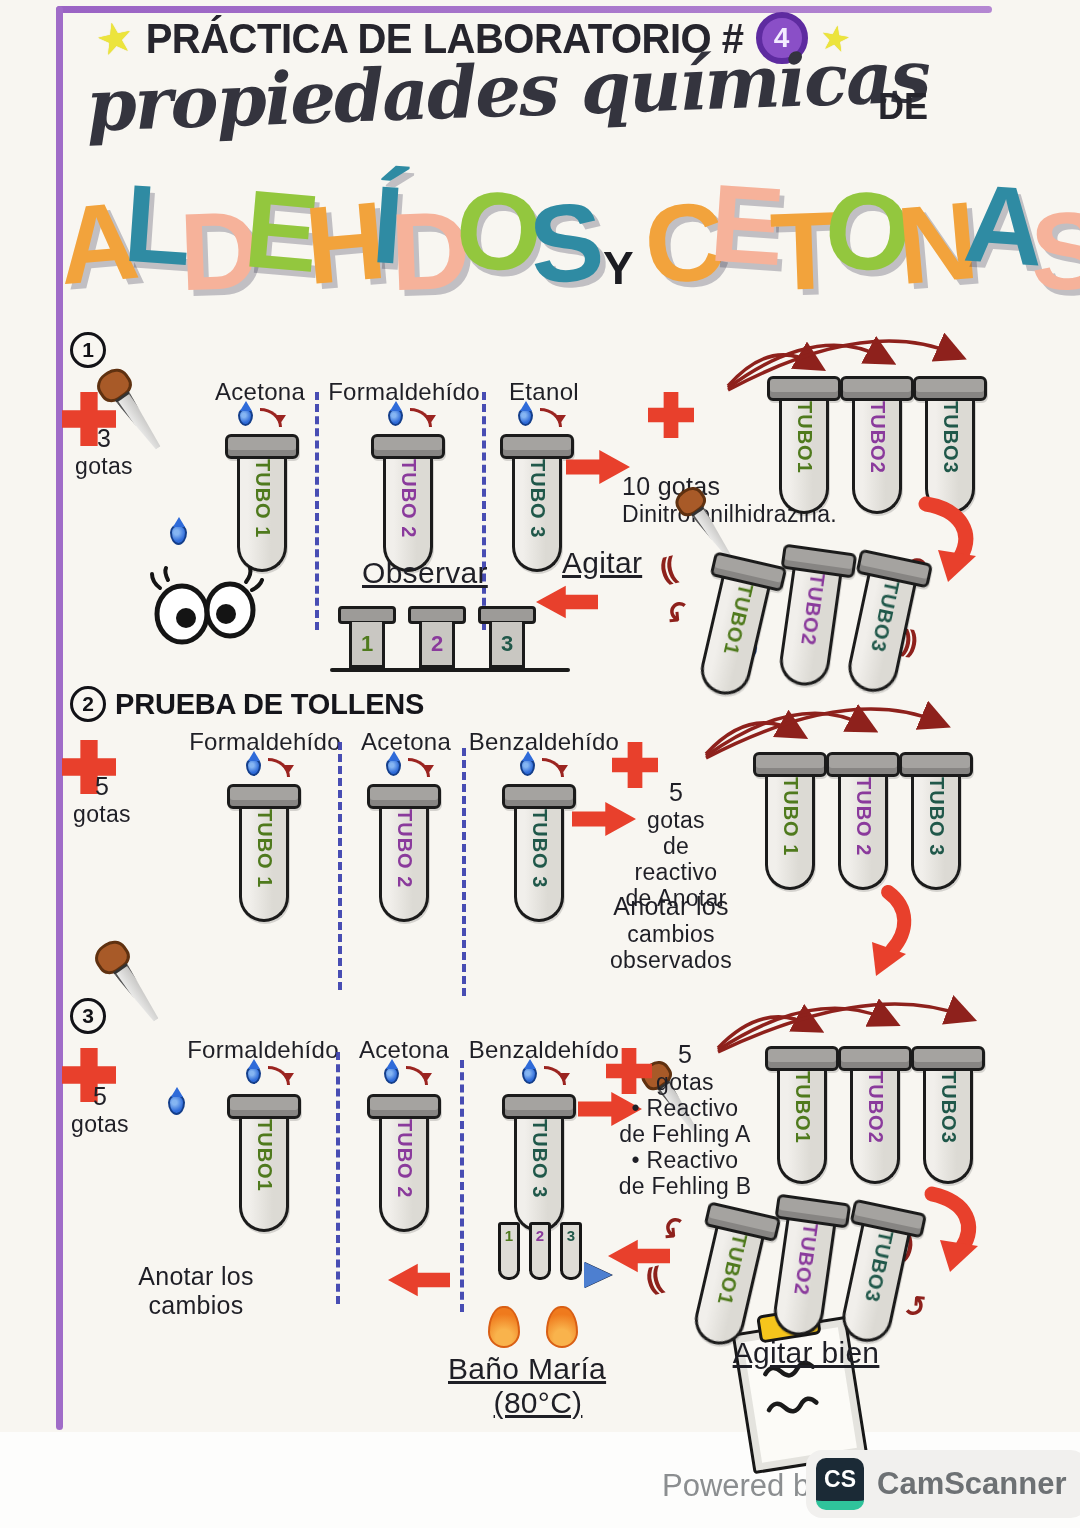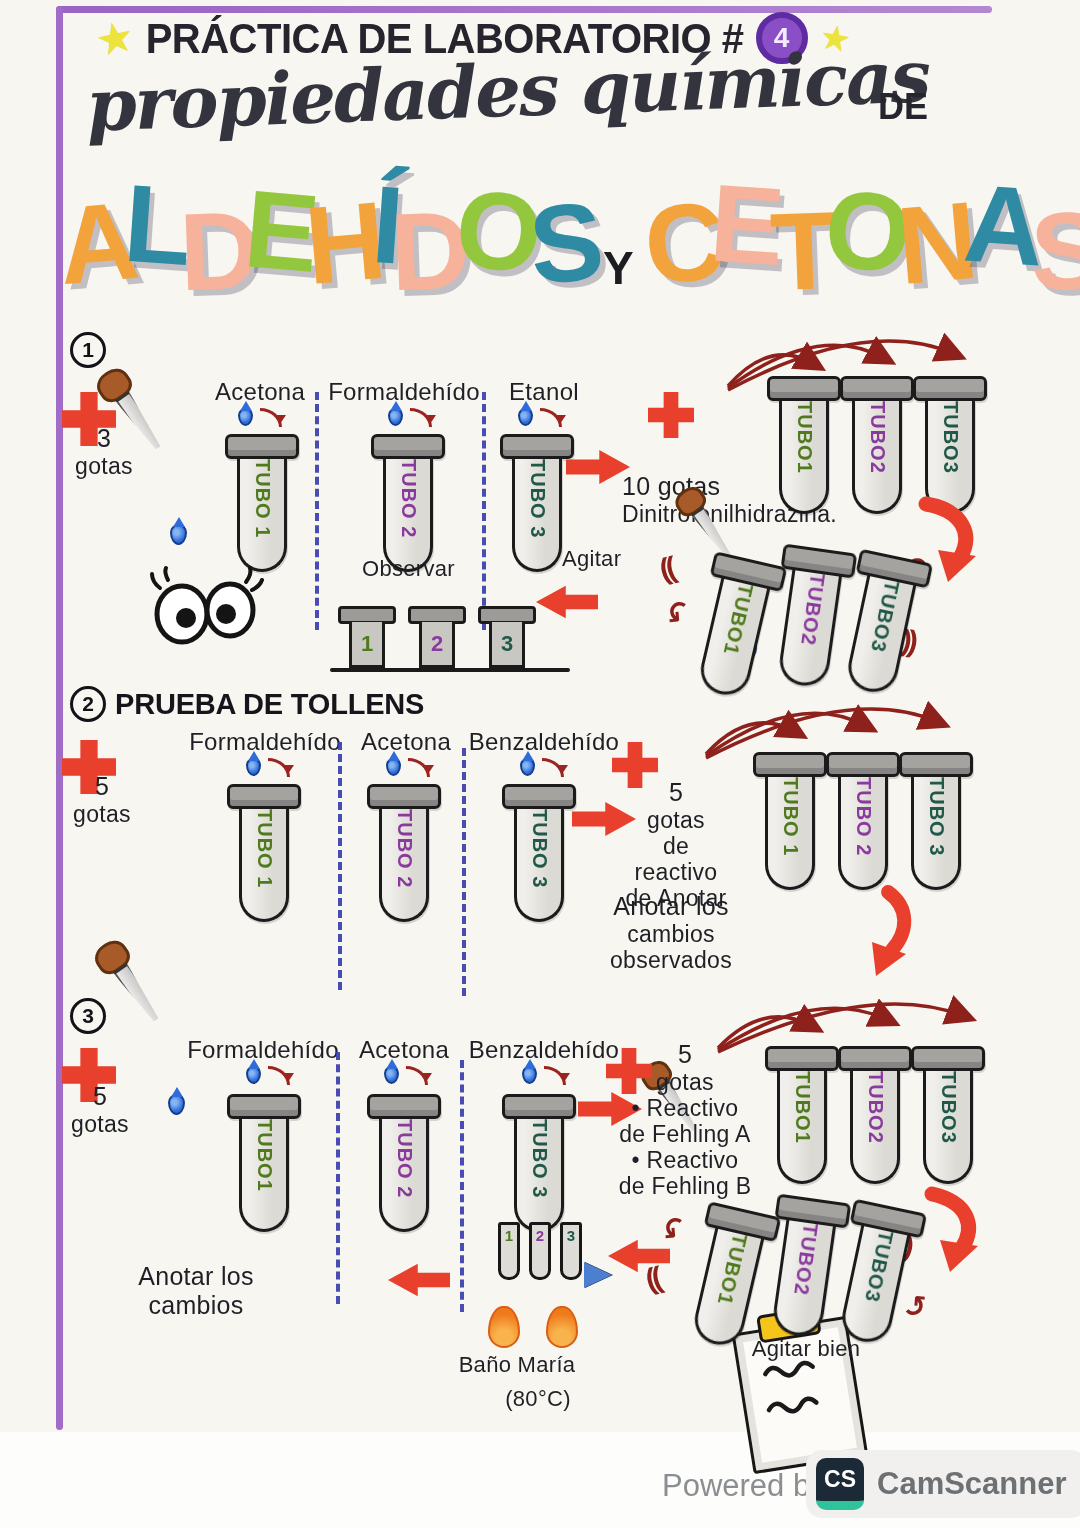--- a/index.html
+++ b/index.html
@@ -34,21 +34,21 @@
   .sec-header{display:flex;align-items:center;gap:9px;}
   .circle-num{width:36px;height:36px;border:3.5px solid #121217;border-radius:50%;display:inline-flex;
     align-items:center;justify-content:center;font-size:21px;font-weight:800;color:#121217;box-sizing:border-box;}
   .sec-title{font-size:29px;font-weight:800;color:#15151b;letter-spacing:-.2px;}
   
   .hw{color:#1f1f26;letter-spacing:.3px;}
   .reagent{font-size:24px;text-align:center;}
   .note{font-size:23px;line-height:1.14;}
   .note.center{text-align:center;}
   .note > div:first-child{font-size:25px;}
-  .lbl-lg{font-size:22px;}
+  .lbl-lg{font-size:30px;text-decoration:underline;}
   
   .vdash{border-left:4.5px dashed #3a3fae;opacity:.92;}
   
   .tube{position:relative;display:flex;flex-direction:column;align-items:center;width:76px;
     filter:drop-shadow(1.5px 2px 0 rgba(0,0,0,.14));}
   .tube-cap{width:74px;height:25px;background:#a5a3a0;border:3.5px solid #1b1b1b;border-radius:6px;
     box-shadow:inset 0 -6px 0 rgba(0,0,0,.18);z-index:2;box-sizing:border-box;}
   .tube-body{width:50px;height:118px;margin-top:-5px;background:linear-gradient(90deg,#f1efeb 18%,#dcdad4 70%);
     border:3.5px solid #1b1b1b;border-top:none;border-radius:0 0 25px 25px;display:flex;justify-content:center;
     padding-top:5px;box-sizing:border-box;}
@@ -605,21 +605,21 @@
         <span style="color: rgb(138, 58, 156);">2</span>
       </div>
       <div class="bath-tube">
         <span style="color: rgb(32, 88, 74);">3</span>
       </div>
     </div>
 
   <div class="abs bath-spout" style="left:584px;top:1262px;"></div>
   <div class="abs flame" style="left:488px;top:1306px;"></div>
   <div class="abs flame" style="left:546px;top:1306px;"></div>
-  <div class="abs hw lbl-lg" style="left:427px;top:1352px;width:180px;text-align:center;">Baño María</div>
+  <div class="abs hw lbl-lg" style="left:448px;top:1352px;width:180px;text-align:left;">Baño María</div>
   <div class="abs hw lbl-lg" style="left:448px;top:1386px;width:180px;text-align:center;">(80°C)</div>
 
   <div class="abs arrow-left" style="left:388px;top:1262px;"></div>
 
   <div class="abs hw note center" style="left:126px;top:1262px;width:140px;font-size:25px;">
       <div>Anotar los</div>
       <div>cambios</div>
     </div>
 
   <div class="abs powered" style="left:662px;top:1468px;">Powered by</div>

